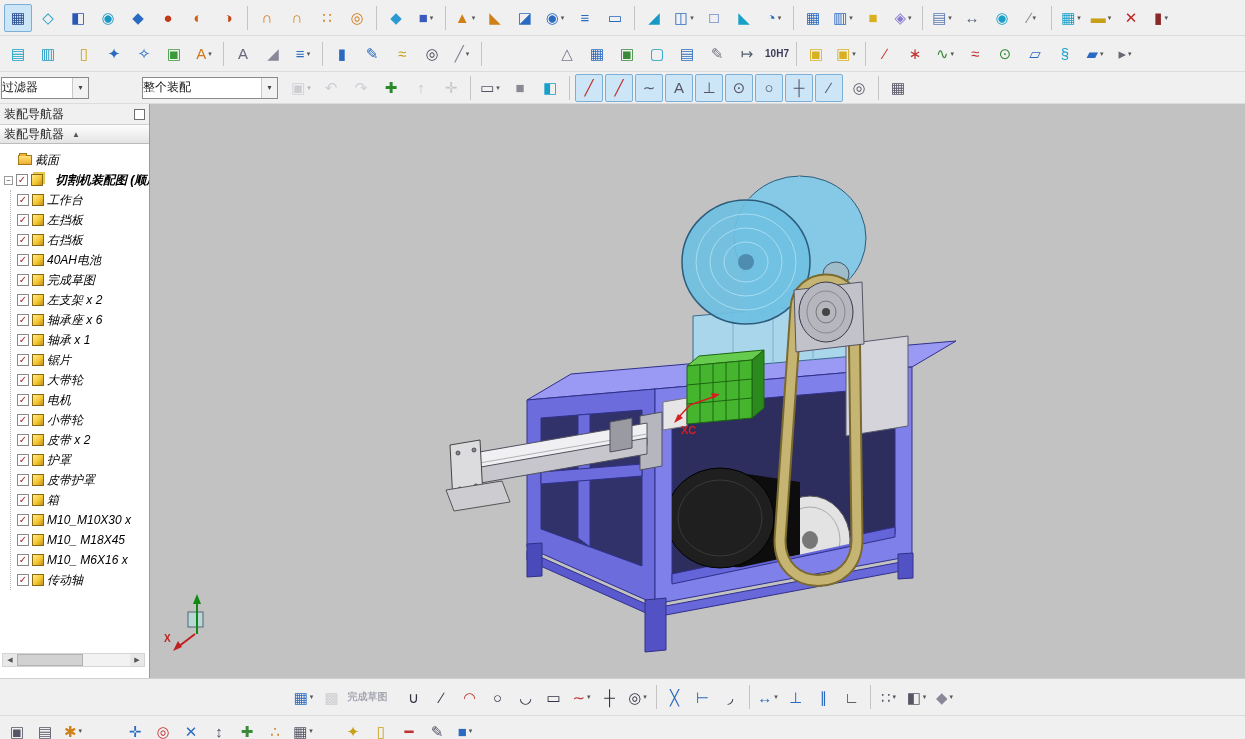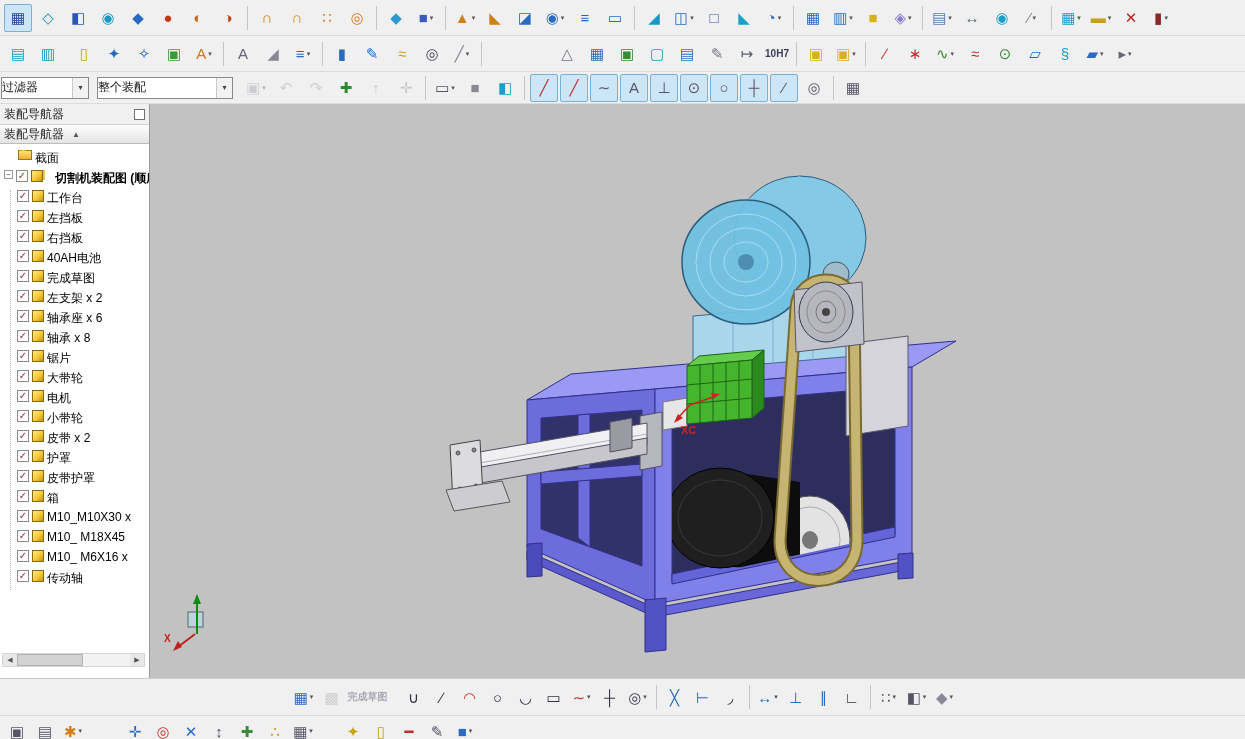--- a/index.html
+++ b/index.html
@@ -14,34 +14,34 @@
   .tbtn { height:28px; min-width:28px; display:flex; align-items:center; justify-content:center; border:1px solid transparent; border-radius:2px; margin:0 1px; cursor:default; }
   .tbtn .ic { font-size:15px; line-height:1; }
   .tbtn .ictxt { font-size:10px; color:#3a3a5a; font-weight:bold; letter-spacing:0; }
   .tbtn .dd { font-size:7px; color:#555; margin-left:2px; }
   .tbtn.pressed { background:#cde6f7; border-color:#7ab0d8; }
   .tbtn.disabled { opacity:.4; }
   .sep { width:1px; height:24px; background:#c4c4c4; margin:0 4px; flex:none; }
   .tgap { flex:none; display:inline-block; }
 
   
-  .combo { height:22px; background:#fff; border:1px solid #8a8a8a; display:flex; align-items:center; margin-right:8px; position:relative; }
+  .combo { height:22px; background:#fff; border:1px solid #8a8a8a; display:flex; align-items:center; margin-right:8px; position:relative;margin-left:45px; }
   .combo .cval { padding:0 0; white-space:nowrap; overflow:hidden; font-size:12px; color:#111; flex:1; }
   .combo .carr { width:16px; height:100%; border-left:1px solid #c8c8c8; background:#f2f2f2; display:flex; align-items:center; justify-content:center; font-size:8px; color:#444; }
   #combo-filter { width:88px; margin-left:-2px; }
   #combo-scope { width:136px; }
 
   
   #navigator { position:absolute; top:104px; left:0; width:150px; height:574px; background:#fff; border-right:1px solid #9a9a9a; overflow:hidden; }
   #nav-title { height:21px; background:#f0f0f0; border-bottom:1px solid #d0d0d0; display:flex; align-items:center; padding:0 4px; font-size:12px; color:#222; }
   #nav-title .float-btn { margin-left:auto; width:11px; height:11px; border:1px solid #707070; background:#fff; }
   #nav-header { height:19px; background:linear-gradient(#fdfdfd,#e4e4e4); border-bottom:1px solid #bcbcbc; display:flex; align-items:center; padding:0 4px; font-size:12px; color:#222; }
   #nav-header .sort { margin-left:8px; font-size:8px; color:#555; }
   #tree { position:absolute; top:46px; left:0; right:0; }
-  .tree-row { height:20px; display:flex; white-space:nowrap; overflow:hidden; }
+  .tree-row { height:20px; display:flex; align-items:center; white-space:nowrap; overflow:hidden;font-style:italic; }
   .tree-label { font-size:12px; color:#000; margin-left:3px; }
   .tree-label.bold { font-weight:bold;padding-left:9px; }
   .expander { width:9px; height:9px; border:1px solid #9a9a9a; background:#fff; font-size:8px; line-height:7px; text-align:center; color:#444; margin:0 3px 0 4px; flex:none; }
   .cb { width:12px; height:12px; border:1px solid #8a8a8a; background:#fff; display:flex; align-items:center; justify-content:center; flex:none; }
   .cb .chk { color:#9e2424; font-size:10px; font-weight:bold; line-height:1; }
   .icon-part { width:12px; height:12px; flex:none; margin-left:3px; background:linear-gradient(135deg,#ffe988 0%,#f4c832 55%,#c89018 100%); border:1px solid #8a6a10; }
   .icon-asm { width:12px; height:12px; flex:none; margin-left:3px; background:linear-gradient(135deg,#ffe988 0%,#f4c832 55%,#c89018 100%); border:1px solid #8a6a10; box-shadow:2px -2px 0 0 #e8c850; }
   .icon-folder { width:14px; height:10px; flex:none; margin-left:2px; background:linear-gradient(#ffe27a,#f0b030); border:1px solid #a07818; position:relative; }
   .icon-folder::before { content:""; position:absolute; top:-3px; left:0; width:6px; height:2px; background:#f0b030; border:1px solid #a07818; border-bottom:none; }
   #tree-children { border-left:1px dotted #b8b8b8; margin-left:10px; }
@@ -474,21 +474,21 @@
           </span>
           <span class="icon-part"></span>
           <span class="tree-label">轴承座 x 6</span>
         </div>
 
         <div class="tree-row">
           <span class="cb">
             <span class="chk">✓</span>
           </span>
           <span class="icon-part"></span>
-          <span class="tree-label">轴承 x 8</span>
+          <span class="tree-label">轴承 x 1</span>
         </div>
 
         <div class="tree-row">
           <span class="cb">
             <span class="chk">✓</span>
           </span>
           <span class="icon-part"></span>
           <span class="tree-label">锯片</span>
         </div>
 

